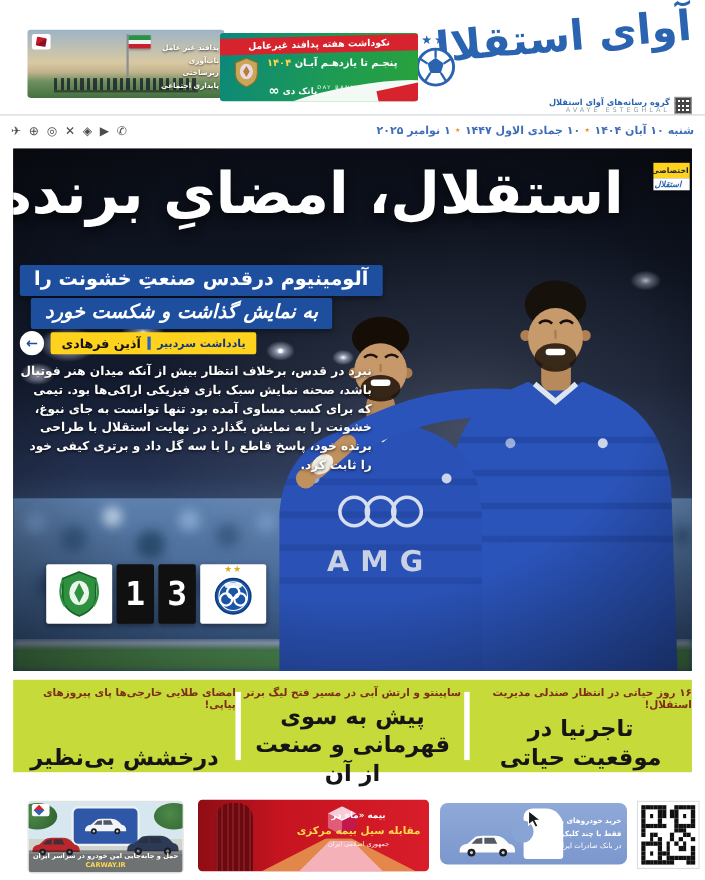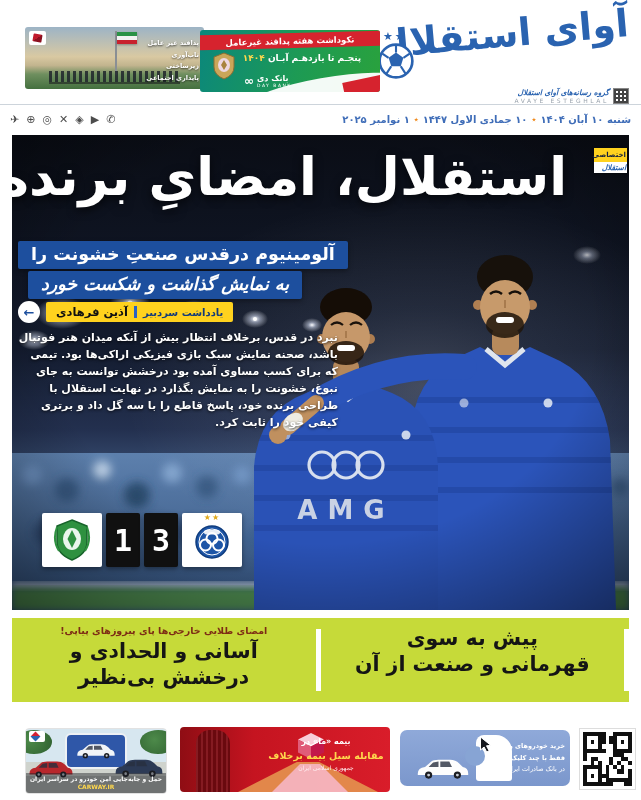--- a/index.html
+++ b/index.html
@@ -11,21 +11,21 @@
   .masthead{position:absolute;right:8px;top:6px;width:258px;height:98px;}
   .m-title{position:absolute;right:4px;top:6px;font-size:38px;font-weight:800;color:#2a63b0;
            transform:rotate(-5deg);white-space:nowrap;direction:rtl;}
   .m-stars{position:absolute;left:8px;top:24px;color:#2a63b0;font-size:11px;letter-spacing:2px;}
   .m-ball{position:absolute;left:2px;top:36px;width:38px;height:38px;}
   .m-sub{position:absolute;right:4px;bottom:0;display:flex;align-items:center;gap:4px;direction:rtl;}
   .m-qr{width:14px;height:14px;background:
         repeating-linear-gradient(0deg,#444 0 2px,transparent 2px 4px),
         repeating-linear-gradient(90deg,#444 0 2px,#fff 2px 4px);border:1px solid #888;}
   .m-sub-col{display:flex;flex-direction:column;align-items:flex-start;}
-  .m-group{font-size:7.5px;font-weight:bold;color:#2a63b0;font-style:italic;}
+  .m-group{font-size:7.5px;font-weight:bold;color:#2a63b0;}
   .m-latin{font-size:6px;color:#9aa3ad;letter-spacing:2.6px;direction:ltr;}
 
   
   .banner-flag{position:absolute;left:25px;top:27px;width:179px;height:62px;border-radius:3px;overflow:hidden;
     background:linear-gradient(180deg,#9db4c6 0%,#d9c9a2 48%,#c2b48e 62%,#6f8f5f 76%,#44703f 100%);}
   .bf-logo{position:absolute;left:4px;top:4px;width:17px;height:14px;background:#fff;border-radius:2px;}
   .bf-logo::after{content:"";position:absolute;left:4px;top:3px;width:9px;height:8px;
     background:linear-gradient(135deg,#c01a2c 50%,#8c1020 50%);border-radius:1px;transform:rotate(10deg);}
   .bf-pole{position:absolute;left:50%;top:4px;width:2px;height:44px;background:#8a8f94;}
   .bf-flag{position:absolute;left:calc(50% + 2px);top:5px;width:20px;height:12px;
@@ -40,21 +40,21 @@
     background:linear-gradient(105deg,#0b877c 0%,#1d9a54 55%,#2aa23c 100%);}
   .bd-ribbon{position:absolute;left:-6px;right:-6px;top:3px;height:15px;background:#d6232e;
     transform:rotate(-1.5deg);display:flex;align-items:center;justify-content:center;}
   .bd-ribbon span{color:#fff;font-size:8.5px;font-weight:bold;direction:rtl;}
   .bd-dates{position:absolute;left:30px;right:6px;top:23px;text-align:center;direction:rtl;
     color:#fff;font-size:9px;font-weight:bold;}
   .bd-year{color:#ffd84d;}
   .bd-shield{position:absolute;left:12px;top:22px;width:24px;height:28px;}
   .bd-brand{position:absolute;left:44px;bottom:4px;display:flex;align-items:center;gap:3px;color:#fff;}
   .bd-inf{font-size:12px;font-weight:bold;line-height:1;}
-  .bd-brand-col{display:flex;flex-direction:column;align-items:flex-start;}
+  .bd-brand-col{display:flex;flex-direction:row;align-items:flex-start;}
   .bd-brand-fa{font-size:8px;font-weight:bold;}
   .bd-brand-en{font-size:4.5px;letter-spacing:1.5px;}
   .bd-swoosh{position:absolute;bottom:-12px;right:-18px;width:150px;height:26px;background:#fff;
     border-radius:50%;transform:rotate(-10deg);opacity:.95;}
   .bd-wedge{position:absolute;bottom:-8px;right:-10px;width:46px;height:22px;background:#d6232e;
     transform:rotate(-12deg);}
 
   .header-rule{position:absolute;left:0;top:104px;width:641px;height:1px;background:#cdd4db;}
 
   
@@ -62,21 +62,21 @@
     align-items:center;justify-content:space-between;}
   .social{display:flex;gap:7px;align-items:center;}
   .social span{font-size:11px;color:#4c4c4c;cursor:pointer;line-height:1;}
   .dateline{display:flex;align-items:center;gap:4px;direction:rtl;
     color:#3f6db8;font-size:10px;font-weight:bold;}
   .date-sep{color:#f08a1d;font-size:9px;}
 
   
   .photo{position:absolute;left:12px;top:135px;width:617px;height:475px;background:#0c0f18;overflow:hidden;}
   .photo svg.scene{position:absolute;left:0;top:0;}
-  .exclusive{position:absolute;right:2px;top:13px;width:33px;z-index:3;text-align:right;
+  .exclusive{position:absolute;right:2px;top:13px;width:33px;z-index:3;text-align:left;
     box-shadow:0 1px 3px rgba(0,0,0,.4);}
   .exclusive .ex-top{background:#ffd21e;color:#14213d;font-size:7px;font-weight:bold;padding:3px 1px;direction:rtl;}
   .exclusive .ex-bot{background:#fff;color:#2a63b0;font-size:7.5px;font-style:italic;font-weight:bold;
     padding:1px 1px;direction:rtl;transform:none;}
   .main-headline{position:absolute;right:62px;top:12px;z-index:2;color:#fff;font-size:52px;font-weight:900;
     direction:rtl;white-space:nowrap;text-shadow:0 3px 10px rgba(0,0,0,.65);}
   .sub-box{position:absolute;z-index:2;background:#1d4f9e;color:#fff;font-weight:800;font-size:17.5px;
     padding:3px 13px 5px;direction:rtl;border-radius:2px;box-shadow:0 2px 5px rgba(0,0,0,.35);white-space:nowrap;}
   .sub1{left:6px;top:106px;}
   .sub2{left:16px;top:136px;font-style:italic;}
@@ -421,21 +421,21 @@
 
     <div class="note-row">
       <span class="note-arrow">←</span>
       <span class="note-badge">
         <span class="note-label">یادداشت سردبیر</span>
         <span class="note-bar"></span>
         <span class="note-author">آذین فرهادی</span>
       </span>
     </div>
 
-    <div class="lede">نبرد در قدس، برخلاف انتظار بیش از آنکه میدان هنر فوتبال باشد، صحنه نمایش سبک بازی فیزیکی اراکی‌ها بود. تیمی که برای کسب مساوی آمده بود درخشش توانست به جای نبوغ، خشونت را به نمایش بگذارد در نهایت استقلال با طراحی برنده خود، پاسخ قاطع را با سه گل داد و برتری کیفی خود را ثابت کرد.</div>
+    <div class="lede">نبرد در قدس، برخلاف انتظار بیش از آنکه میدان هنر فوتبال باشد، صحنه نمایش سبک بازی فیزیکی اراکی‌ها بود. تیمی که برای کسب مساوی آمده بود تنها توانست به جای نبوغ، خشونت را به نمایش بگذارد در نهایت استقلال با طراحی برنده خود، پاسخ قاطع را با سه گل داد و برتری کیفی خود را ثابت کرد.</div>
 
     <div class="scoreboard">
       <div class="sb white">
         <svg width="40" height="44" viewBox="0 0 40 44">
           <path d="M20 2 L35 8 L35 24 Q35 36 20 42 Q5 36 5 24 L5 8 Z" fill="#2f9140" stroke="#17632a" stroke-width="1.5"></path>
           <path d="M5 9 Q0 22 7 33" stroke="#2f9140" stroke-width="2" fill="none"></path>
           <path d="M35 9 Q40 22 33 33" stroke="#2f9140" stroke-width="2" fill="none"></path>
           <ellipse cx="20" cy="21" rx="9" ry="11" fill="#eaf6ec"></ellipse>
           <path d="M20 12 L24.5 21 L20 30 L15.5 21 Z" fill="#2f9140"></path>
         </svg>
@@ -456,31 +456,38 @@
               <circle cx="22" cy="19.5" r="5.5"></circle>
               <circle cx="28.5" cy="26" r="5.5"></circle>
           </g>
           <rect x="14" y="11" width="16" height="4.5" rx="2.2" fill="#ffffff" opacity="0.9"></rect>
         </svg>
       </div>
     </div>
   </div>
 
   <div class="band">
+    <div class="story">
+      <div class="kicker">۱۶ روز حیاتی در انتظار صندلی مدیریت استقلال!</div>
+      <div class="story-hl">
+        <span>تاجرنیا در</span><br><span>موقعیت حیاتی</span>
+      </div>
+    </div>
     <div class="vbar"></div>
     <div class="story">
+      <div class="kicker">ساپینتو و ارتش آبی در مسیر فتح لیگ برتر</div>
       <div class="story-hl">
         <span>پیش به سوی</span><br><span>قهرمانی و صنعت از آن</span>
       </div>
     </div>
     <div class="vbar"></div>
     <div class="story">
       <div class="kicker">امضای طلایی خارجی‌ها پای پیروزهای پیاپی!</div>
       <div class="story-hl">
-        <span>آسانی و الحدادی و</span><br><span>درخشش بی‌نظیر</span>
+        <br><span>درخشش بی‌نظیر</span>
       </div>
     </div>
   </div>
 
   <div class="ads">
 
     <div class="ad ad-cars">
       <span class="tree t1"></span>
       <span class="tree t2"></span>
       <span class="carway-logo"></span>
@@ -506,21 +513,21 @@
       <span class="floor1"></span>
       <span class="floor2"></span>
       <svg class="cube" viewBox="0 0 26 26">
         <polygon points="13,0 26,6.5 13,13 0,6.5" fill="#f8cdd8"></polygon>
         <polygon points="0,6.5 13,13 13,26 0,19.5" fill="#e05c79"></polygon>
         <polygon points="26,6.5 13,13 13,26 26,19.5" fill="#c2184b"></polygon>
         <path d="M6,9 L13,12.5 L20,9" stroke="#fff" stroke-width="1.2" fill="none"></path>
       </svg>
       <div class="bm-text">
         <span class="l1">بیمه «ما» در</span>
-        <span class="l2">مقابله سیل بیمه برخلاف</span>
+        <span class="l2">مقابله سیل بیمه مرکزی</span>
         <span class="l3">جمهوری اسلامی ایران</span>
       </div>
     </div>
 
     <div class="ad ad-saderat">
       <span class="door"></span>
       <svg class="cursor" viewBox="0 0 11 16">
         <polygon points="0,0 0,13 3.6,10 6.2,15 8.6,13.8 6,8.8 10.4,8.4" fill="#16181d" stroke="#fff" stroke-width="1"></polygon>
       </svg>
       <svg class="car s-car" viewBox="0 0 60 24">

